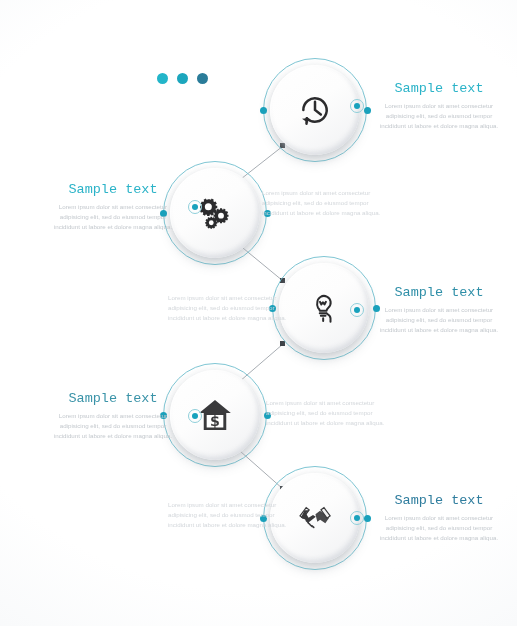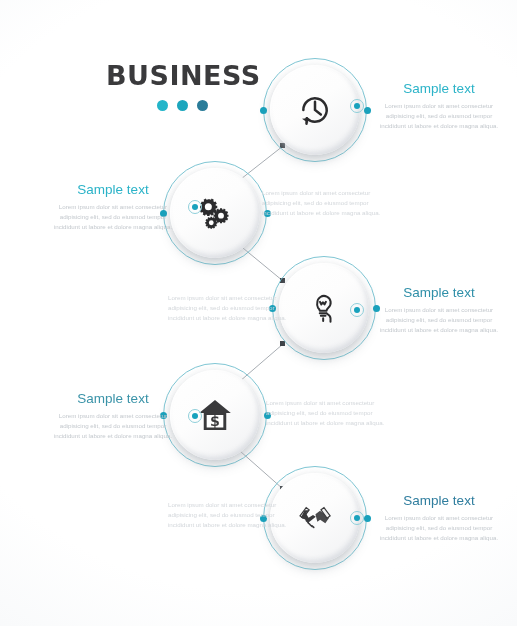--- a/index.html
+++ b/index.html
@@ -54,21 +54,21 @@
       inset -2px -3px 5px rgba(190,196,203,.45);
     display:flex;align-items:center;justify-content:center;
   }
   .node-icon{width:40px;height:40px;display:block;}
   .node-icon svg{display:block;width:100%;height:100%;}
 
   
   .tb{position:absolute;width:134px;}
   .tb .head{
     font-size:13.5px;line-height:1.1;margin-bottom:4px;font-weight:normal;
-    font-family:Liberation Sans, sans-serif;
+    font-family:Liberation Mono, monospace;
   }
   .tb .body{
     font-size:6.2px;line-height:1.62;color:#c3c8cd;
   }
   .tb.grey .body{color:#d3d7db;}
   .tb.right{text-align:center;}
   .tb.left{text-align:center;}
   .tb.right .head{text-align:center;}
   .tb.left .head{text-align:center;}
 
@@ -80,21 +80,20 @@
   .marker i{display:block;width:6px;height:6px;border-radius:50%;background:#18a2bd;}
   .marker.on-left{left:-22px;}
   .marker.on-right{right:-22px;}
 </style>
 </head>
 <body>
 
 <div class="stage">
 
   <div class="title-block">
-    <div class="title-main">BUSINESS</div>
     <div class="dots-row">
       <span class="dot-sq" style="background:#23b5c9"></span>
       <span class="dot-sq" style="background:#1ca6bd"></span>
       <span class="dot-sq" style="background:#2a7c99"></span>
     </div>
   </div>
 
   <svg class="conn-svg" viewBox="0 0 517 626">
     <line x1="283" y1="146" x2="232" y2="186" stroke="#a8adb3" stroke-width="1"></line>
     <line x1="232" y1="239" x2="283" y2="281" stroke="#a8adb3" stroke-width="1"></line>

